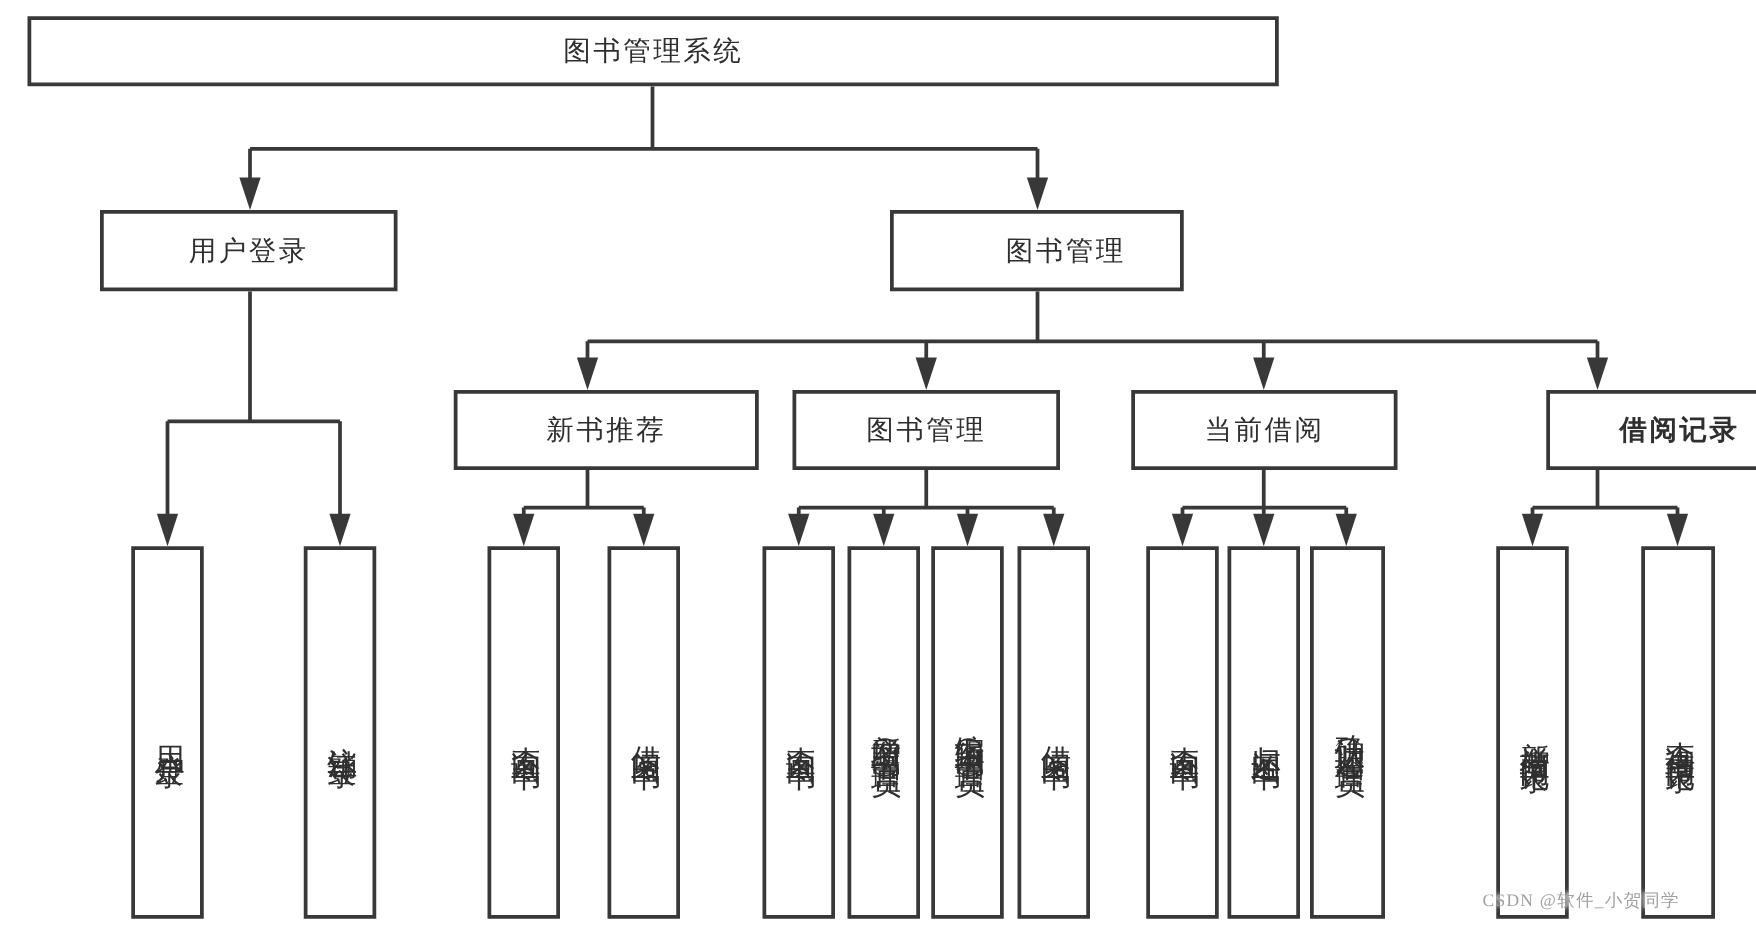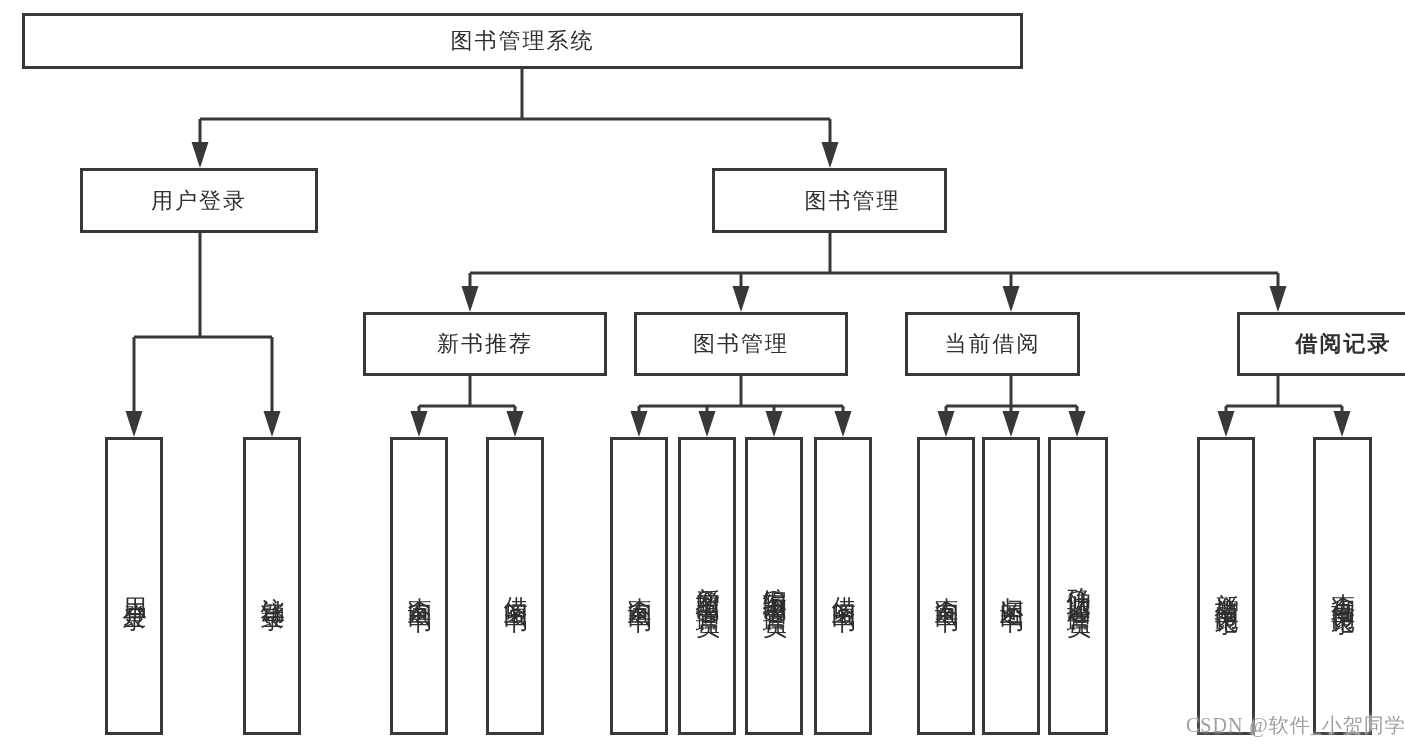--- a/index.html
+++ b/index.html
@@ -30,21 +30,21 @@
     writing-mode: vertical-rl;
     text-orientation: mixed;
     letter-spacing: 4px;
     white-space: nowrap;
   }
   .watermark {
     position: absolute;
     left: 1186px;
     top: 712px;
     z-index: 4;
-    font-size: 20px;
+    font-size: 14px;
     letter-spacing: 1px;
     color: #9f9f9f;
     text-shadow: 0 0 3px #ffffff, 0 0 6px #ffffff;
     white-space: nowrap;
   }
 </style>
 </head>
 <body>
 
 <div id="canvas">
@@ -92,21 +92,21 @@
     </g>
   </svg>
 
   <div class="box hbox" style="left:22px; top:13px; width:1001px; height:56px;">图书管理系统</div>
 
   <div class="box hbox" style="left:80px; top:168px; width:238px; height:65px;">用户登录</div>
   <div class="box hbox" style="left:712px; top:168px; width:235px; height:65px;padding-left:46px;">图书管理</div>
 
   <div class="box hbox" style="left:363px; top:312px; width:244px; height:64px;">新书推荐</div>
   <div class="box hbox" style="left:634px; top:312px; width:214px; height:64px;">图书管理</div>
-  <div class="box hbox" style="left:905px; top:312px; width:175px; height:64px;">当前借阅</div>
+  <div class="box hbox" style="left:905px; top:312px; width:213px; height:64px;">当前借阅</div>
   <div class="box hbox" style="left:1237px; top:312px; width:213px; height:64px;font-weight:bold;">借阅记录</div>
 
   <div class="box vbox" style="left:105px; top:437px; width:58px; height:298px;">
     <span class="vtext">用户登录</span>
   </div>
   <div class="box vbox" style="left:243px; top:437px; width:58px; height:298px;">
     <span class="vtext">注销登录</span>
   </div>
 
   <div class="box vbox" style="left:390px; top:437px; width:58px; height:298px;">

